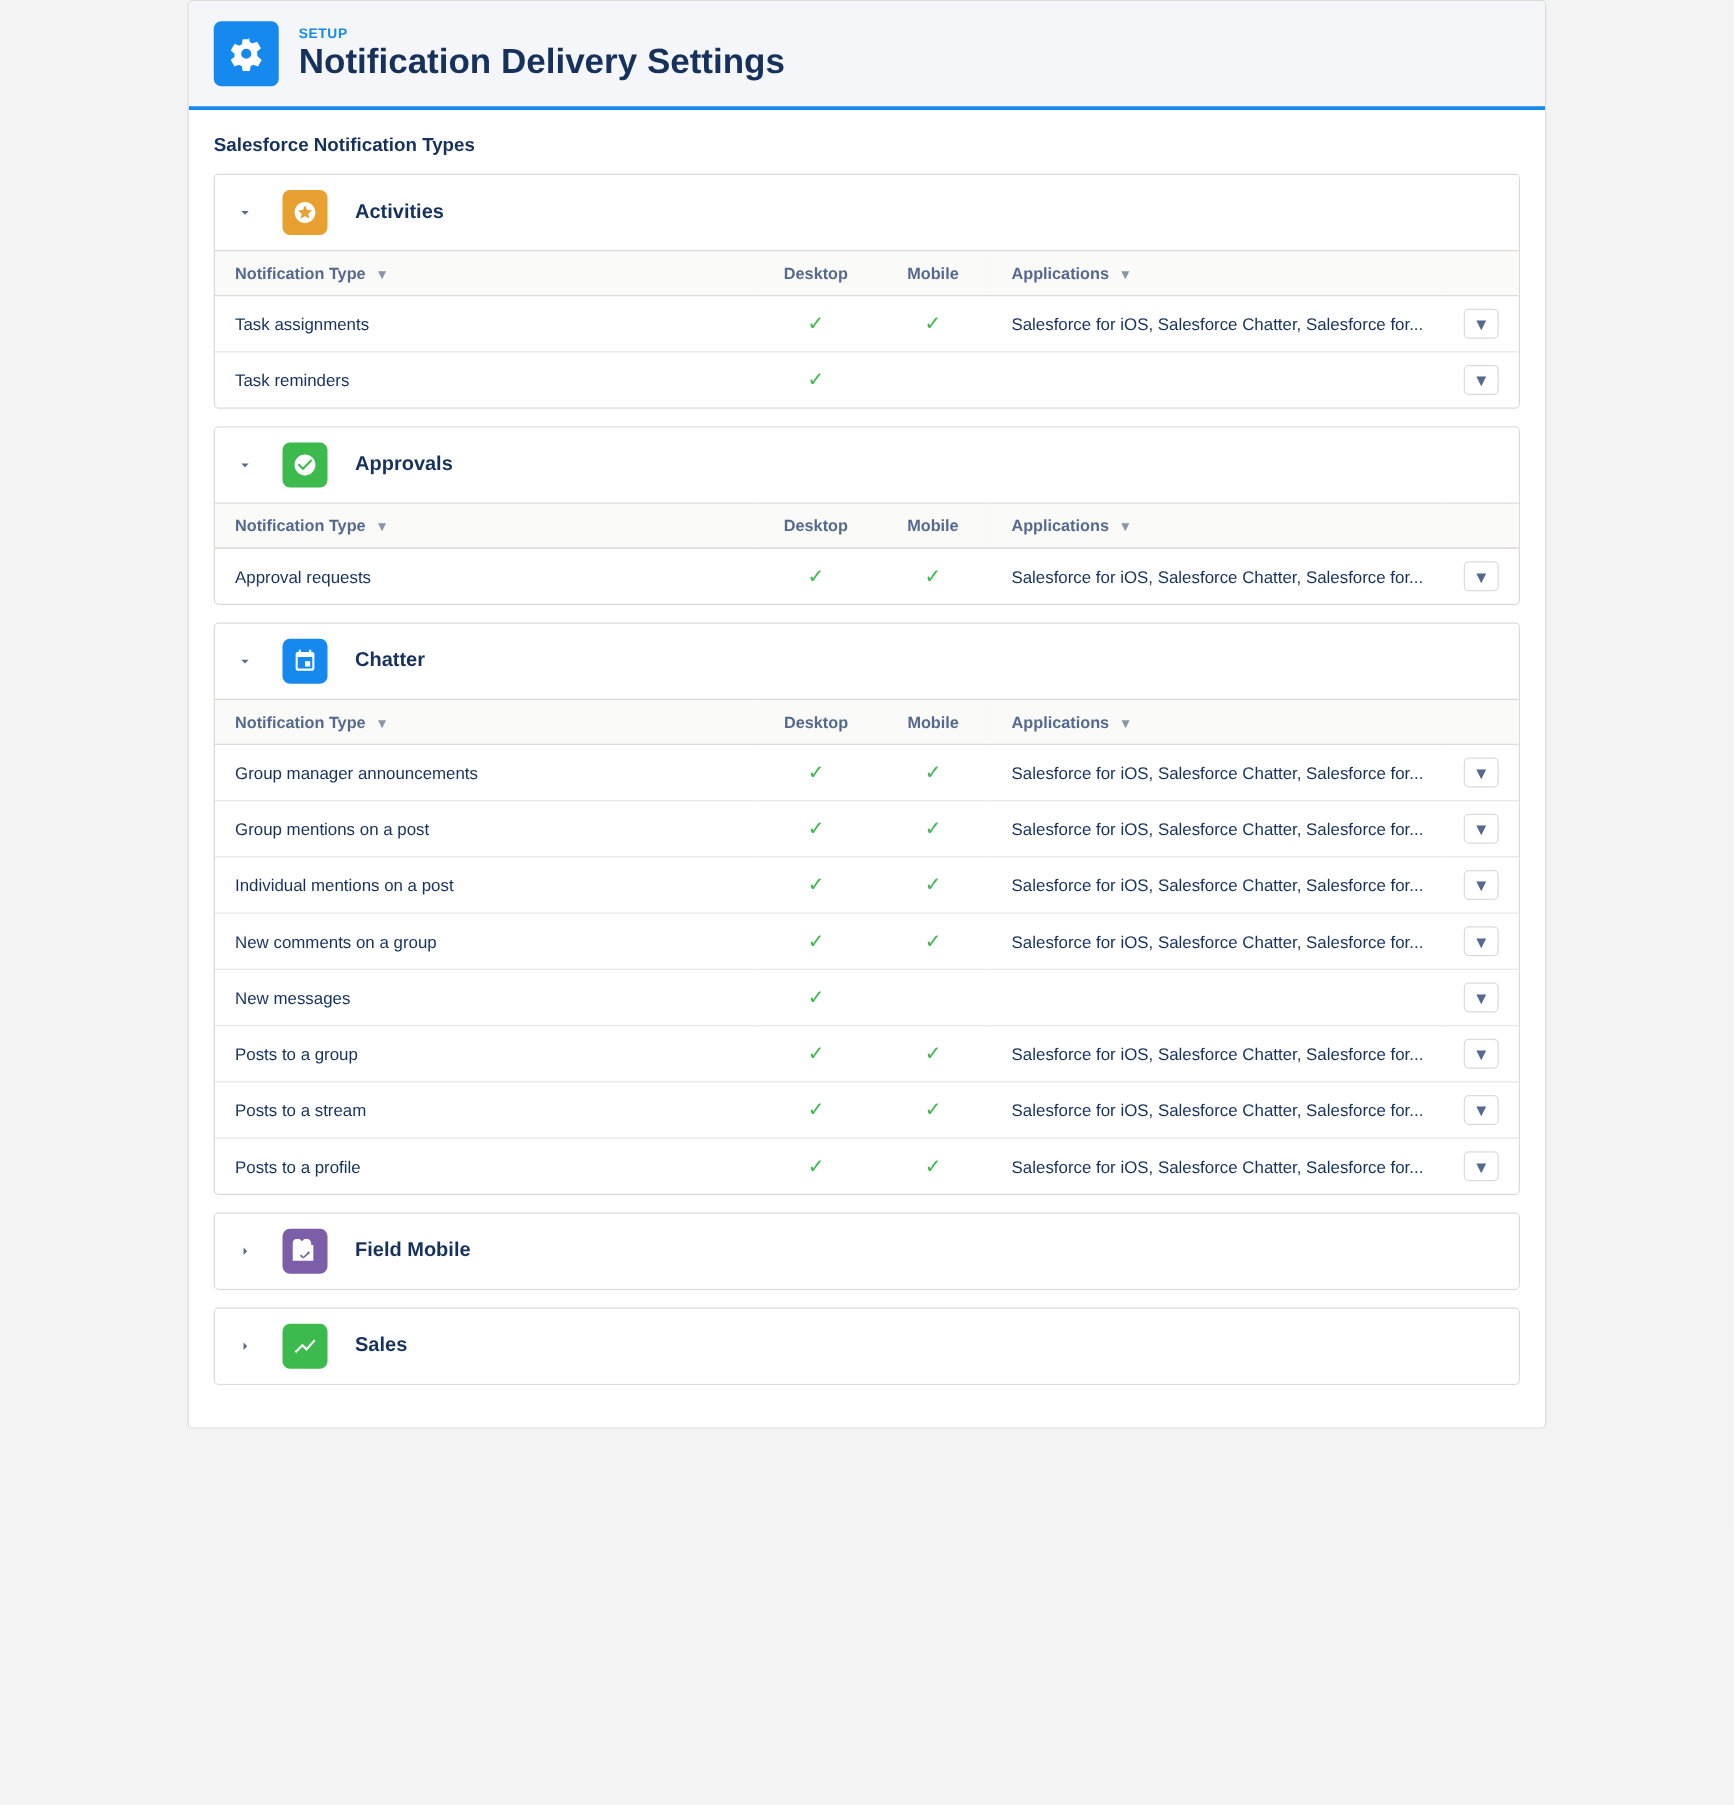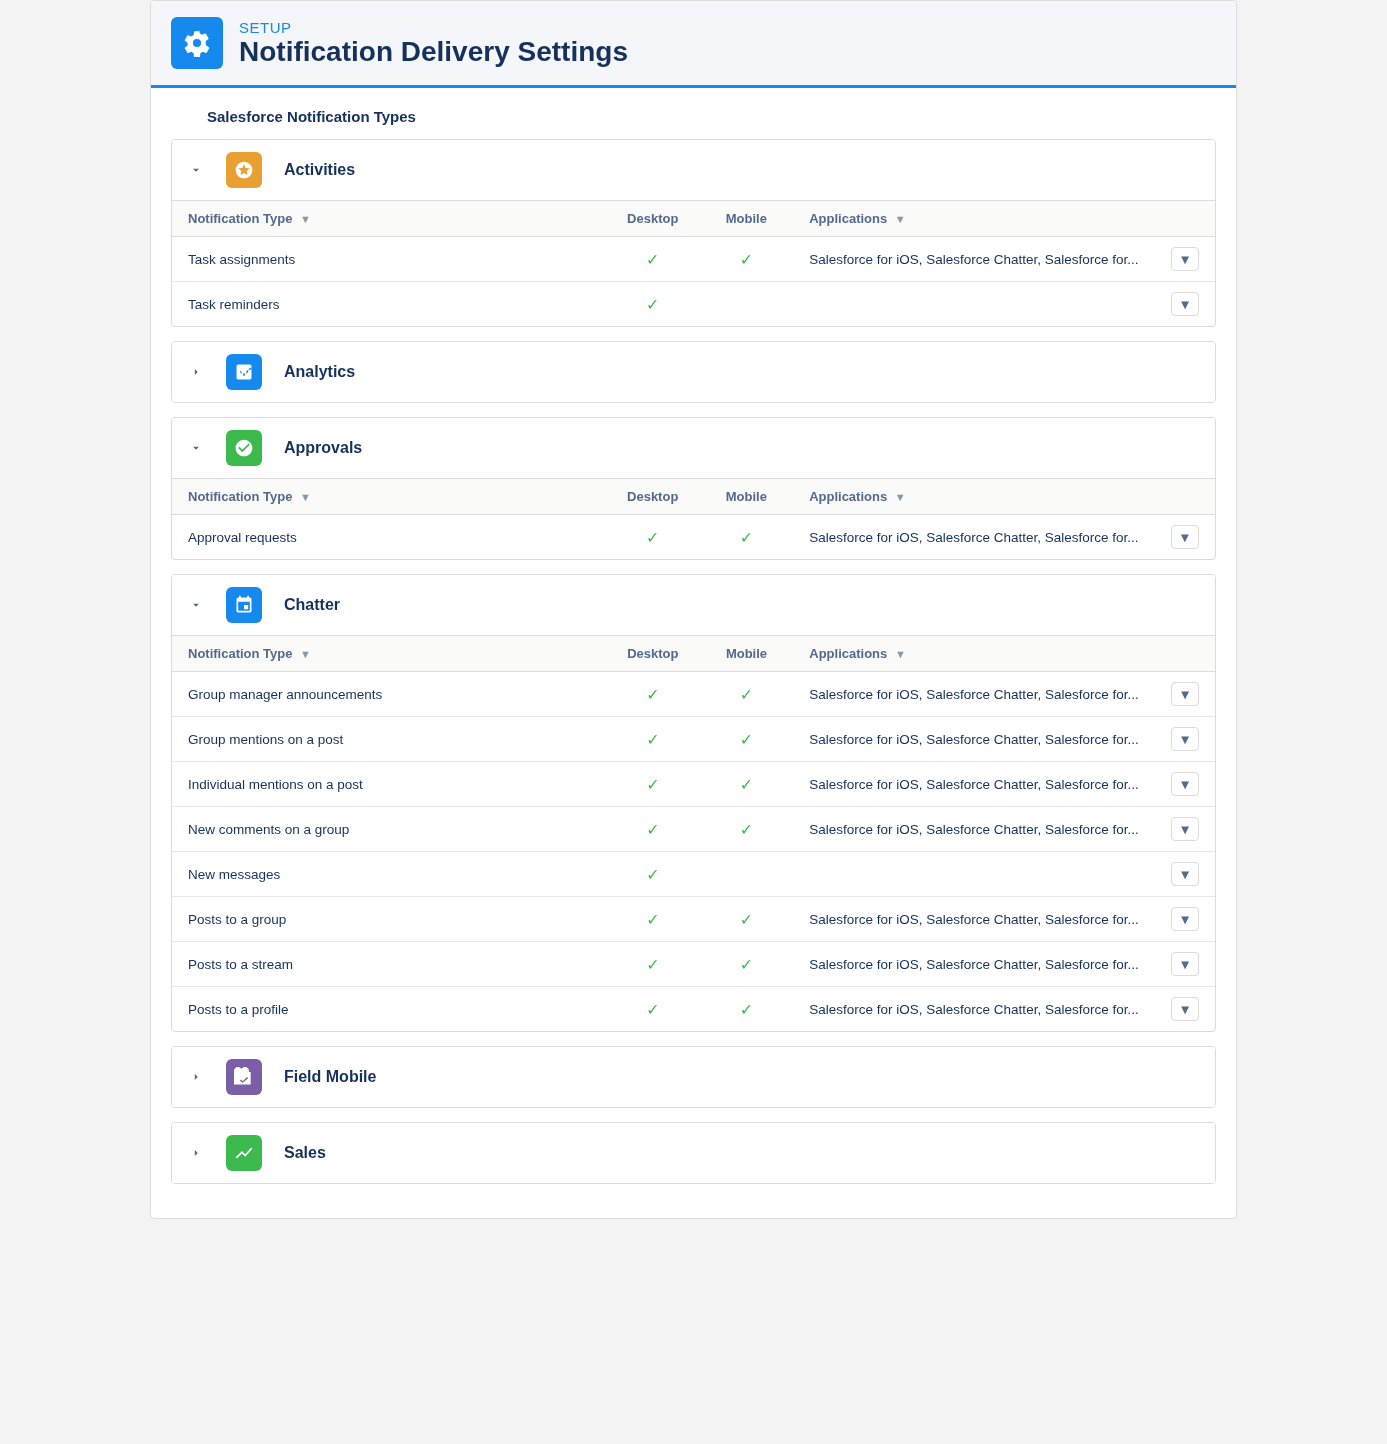--- a/index.html
+++ b/index.html
@@ -32,41 +32,40 @@
       width: 52px;
       height: 52px;
       display: flex;
       align-items: center;
       justify-content: center;
       flex-shrink: 0;
     }
     .header-icon-wrap svg { fill: #fff; }
     .header-text-wrap { display: flex; flex-direction: column; }
     .header-setup-label {
-      font-size: 15px;
+      font-size: 11px;
       color: #1589ee;
-      font-weight: 400;
+      font-weight: 700;
       text-transform: uppercase;
       letter-spacing: 0.5px;
     }
     .header-title {
       font-size: 28px;
       font-weight: 700;
       color: #16325c;
     }
     
     .content-area {
       padding: 20px;
     }
     .section-heading {
       font-size: 15px;
       font-weight: 600;
       color: #16325c;
       margin-bottom: 14px;
-      margin-left: 36px;
     }
     
     .category-card {
       border: 1px solid #dddbda;
       border-radius: 4px;
       margin-bottom: 14px;
       overflow: hidden;
     }
     .category-header {
       display: flex;
@@ -237,37 +236,20 @@
               <td class="apps-col"></td>
               <td>
                   <button class="dropdown-btn">▼</button>
                 </td>
             </tr>
           </tbody>
         </table>
       </div>
     </div>
 
-    <div class="category-card">
-      <div class="category-header">
-        <span class="chevron-icon">
-          <svg viewBox="0 0 24 24">
-              <path d="M10 17l5-5-5-5v10z"></path>
-            </svg>
-        </span>
-        <div class="category-icon-wrap" style="background:#1589ee;">
-
-          <svg viewBox="0 0 24 24" fill="white" width="20" height="20">
-            <path d="M19 3H5c-1.1 0-2 .9-2 2v14c0 1.1.9 2 2 2h14c1.1 0 2-.9 2-2V5c0-1.1-.9-2-2-2zm-7 14l-5-5 1.41-1.41L12 14.17l7.59-7.59L21 8l-9 9z"></path>
-            <path d="M5 9h2v10H5zm4-3h2v13H9zm4 6h2v7h-2zm4-3h2v10h-2z"></path>
-          </svg>
-        </div>
-        <span class="category-label">Analytics</span>
-      </div>
-    </div>
 
     <div class="category-card">
       <div class="category-header">
         <span class="chevron-icon">
           <svg viewBox="0 0 24 24">
               <path d="M7 10l5 5 5-5z"></path>
             </svg>
         </span>
         <div class="category-icon-wrap" style="background:#3dba4e;">
           <svg viewBox="0 0 24 24" fill="white" width="20" height="20">

